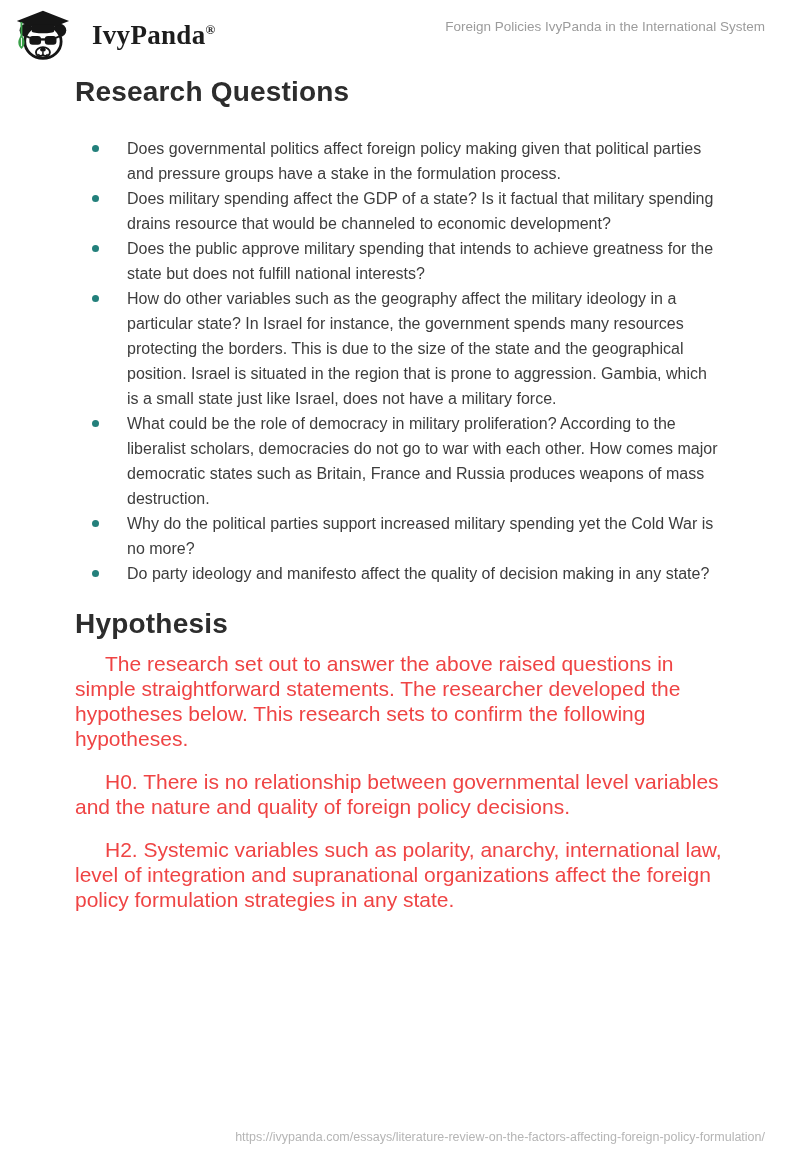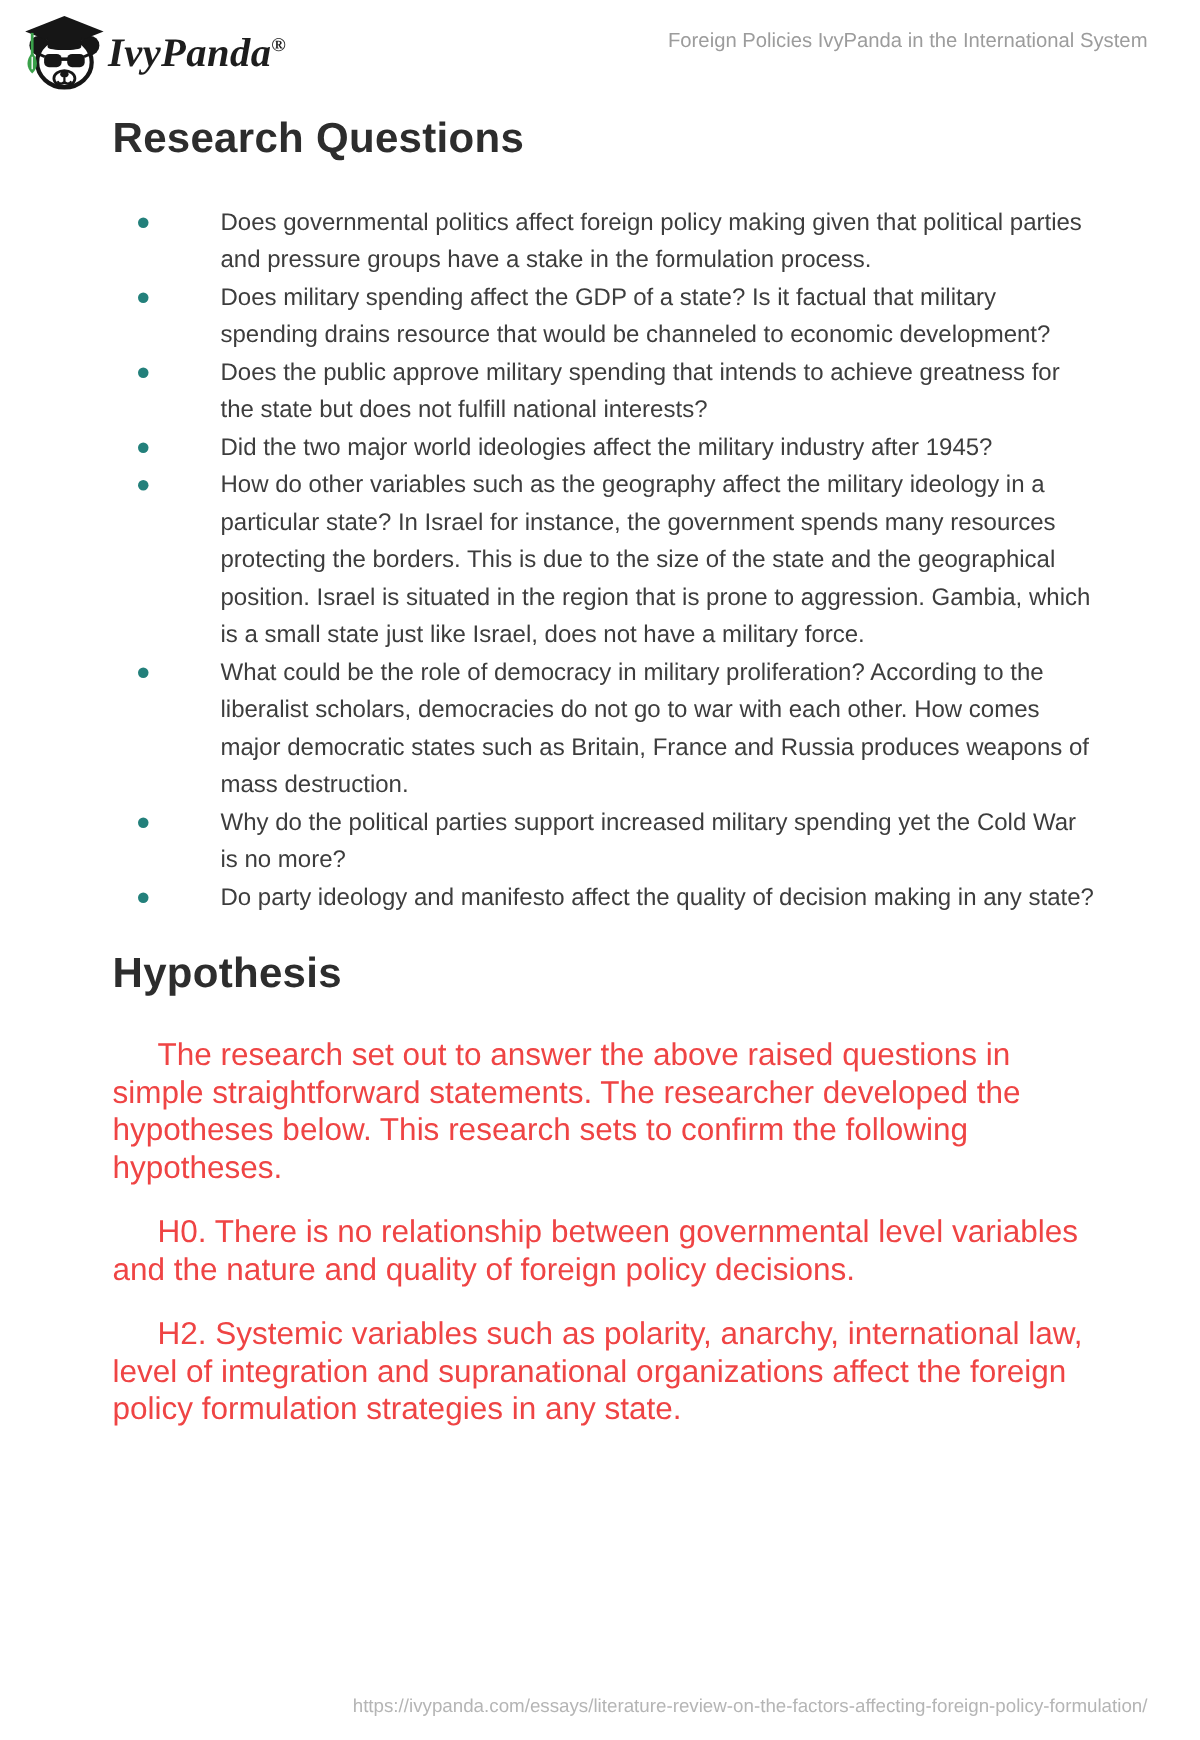--- a/index.html
+++ b/index.html
@@ -18,22 +18,21 @@
   .header {
     display: flex;
     align-items: flex-start;
     justify-content: space-between;
     padding: 8px 35px 0 14px;
     height: 64px;
   }
   .brand {
     display: flex;
     align-items: flex-end;
-    gap: 2px;
-    font-style: italic;
+    gap: 22px;
   }
   .logo-svg { display: block; }
   .brand-name {
     font-family: "Liberation Serif", serif;
     font-weight: bold;
     font-size: 27px;
     color: #1d1d1d;
     letter-spacing: 0.3px;
     line-height: 54px;
   }
@@ -58,30 +57,30 @@
   }
   h1 {
     font-size: 28px;
     font-weight: bold;
     color: #2d2d2d;
     margin: 0;
     letter-spacing: 0.2px;
     line-height: 32px;
   }
   .rq-heading { margin-top: 12px; margin-bottom: 28px; }
-  .hyp-heading { margin-top: 22px; margin-bottom: 26px; }
+  .hyp-heading { margin-top: 22px; margin-bottom: 11px; }
 
   ul.questions {
     list-style: none;
     margin: 0;
     padding: 0;
     font-size: 16px;
     line-height: 25px;
   }
-  ul.questions li { display: flex; gap: 20px; }
+  ul.questions li { display: flex; }
   .bullet {
     flex: none;
     width: 7px;
     height: 7px;
     border-radius: 50%;
     background: #23807b;
     margin: 9px 0 0 17px;
   }
   .q-text {
     margin-left: 28px;
@@ -153,24 +152,20 @@
     <li>
         <span class="bullet"></span>
         <span class="q-text">Does military spending affect the GDP of a state? Is it factual that military spending drains resource that would be channeled to economic development?</span>
       </li>
     <li>
         <span class="bullet"></span>
         <span class="q-text">Does the public approve military spending that intends to achieve greatness for the state but does not fulfill national interests?</span>
       </li>
     <li>
         <span class="bullet"></span>
-        <span class="q-text">Did the two major world ideologies affect the military industry after 1945?</span>
-      </li>
-    <li>
-        <span class="bullet"></span>
         <span class="q-text">How do other variables such as the geography affect the military ideology in a particular state? In Israel for instance, the government spends many resources protecting the borders. This is due to the size of the state and the geographical position. Israel is situated in the region that is prone to aggression. Gambia, which is a small state just like Israel, does not have a military force.</span>
       </li>
     <li>
         <span class="bullet"></span>
         <span class="q-text">What could be the role of democracy in military proliferation? According to the liberalist scholars, democracies do not go to war with each other. How comes major democratic states such as Britain, France and Russia produces weapons of mass destruction.</span>
       </li>
     <li>
         <span class="bullet"></span>
         <span class="q-text">Why do the political parties support increased military spending yet the Cold War is no more?</span>
       </li>

